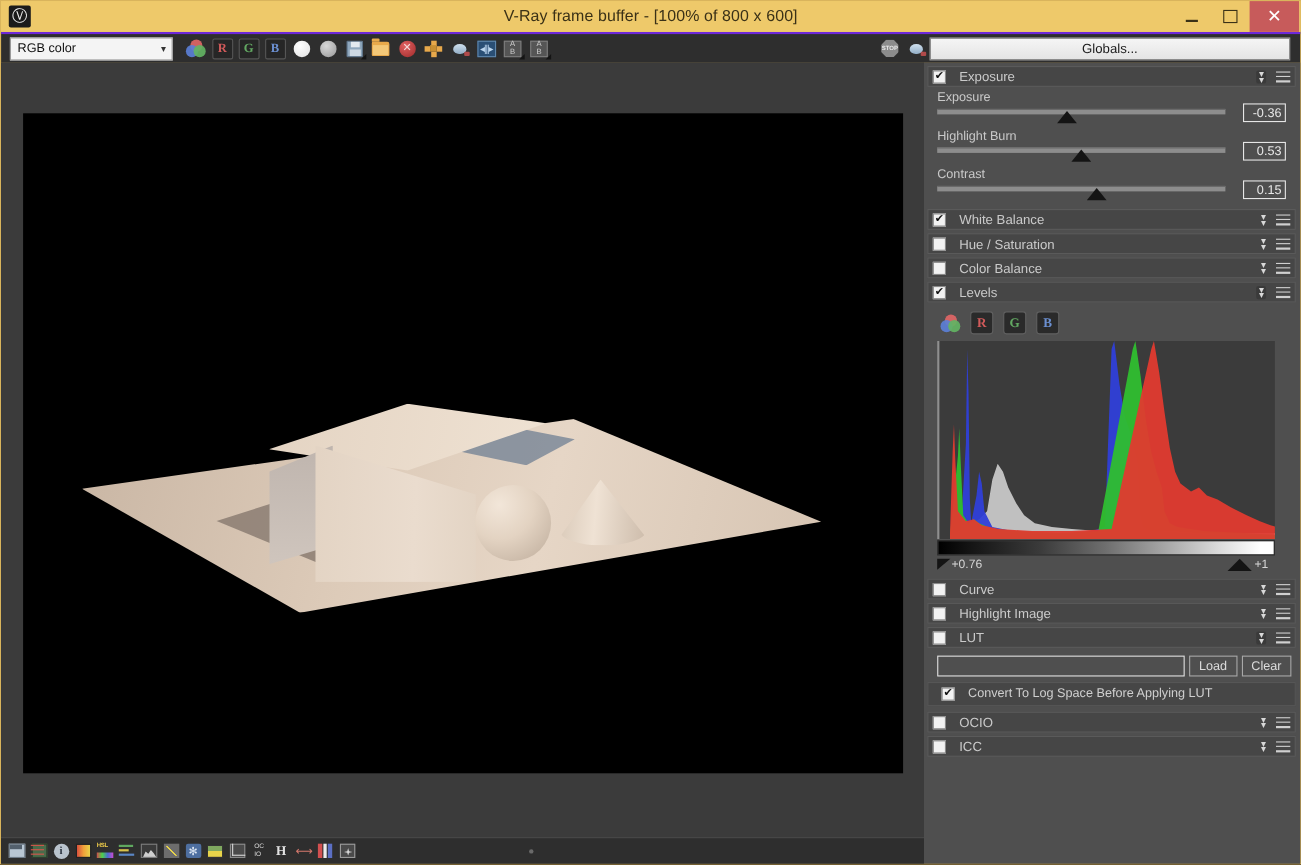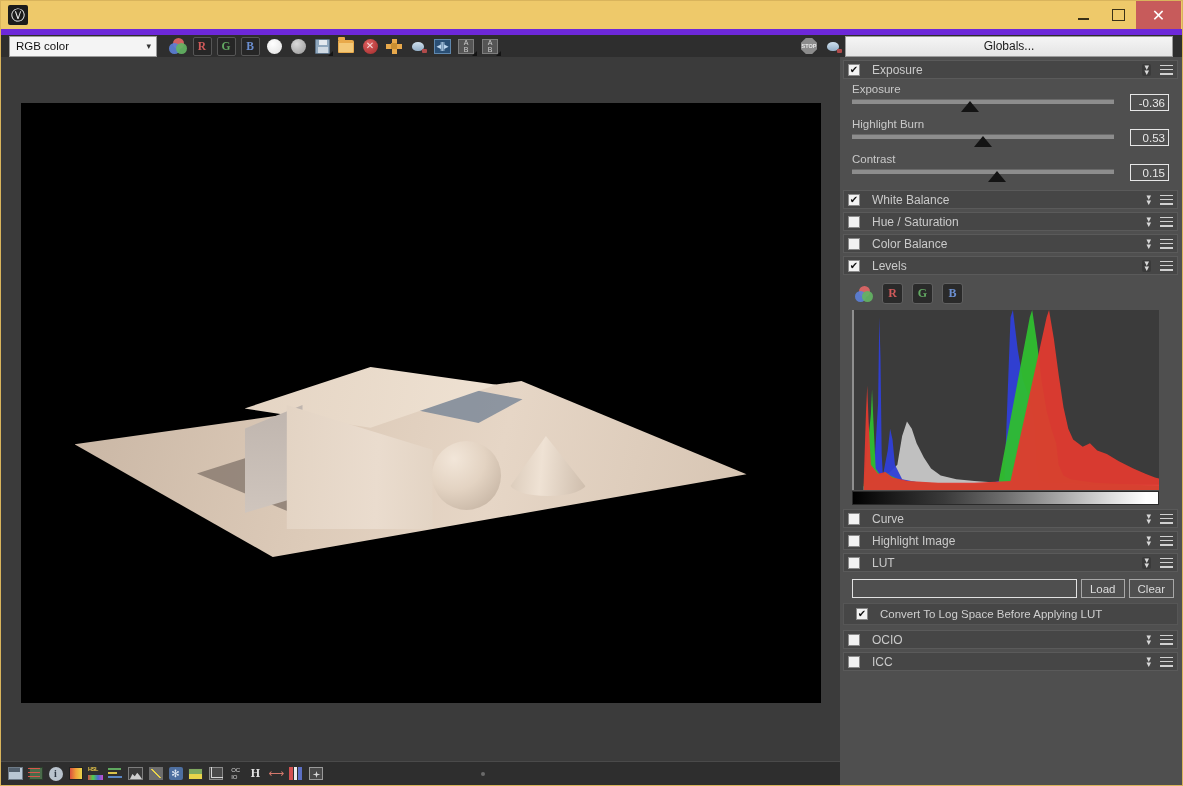--- a/index.html
+++ b/index.html
@@ -76,21 +76,21 @@
   }
 
   
   .toolbar {
     height: 28px;
     flex: 0 0 28px;
     background: #2e2e2e;
     display: flex; align-items: center;
     gap: 0px;
     padding: 0 4px;
-    border-top: 6px solid #6d28d9;
+    border-top: 2px solid #6d28d9;
   }
   .combo {
     width: 148px; height: 21px;
     background: #f4f4f4;
     border: 1px solid #9a9a9a;
     font-size: 11.5px;
     color: #111;
     display: flex; align-items: center;
     padding-left: 6px;
     position: relative;
@@ -516,20 +516,21 @@
   }
   .conv-label { font-size: 11.5px; color: #cfcfcf; margin-left: 12px; }
 </style>
 </head>
 <body>
 
 <div class="window">
 
   <div class="titlebar">
     <div class="app-logo">Ⓥ</div>
+    <div class="title-text">V-Ray frame buffer - [100% of 800 x 600]</div>
     <div class="win-controls">
       <div class="win-btn min"></div>
       <div class="win-btn max"></div>
       <div class="win-btn close">✕</div>
     </div>
   </div>
 
   <div class="toolbar">
     <div class="combo">
       <span>RGB color</span>
@@ -800,20 +801,30 @@
             <svg width="307" height="180" viewBox="0 0 255 100" preserveAspectRatio="none">
               <g id="hist-series">
                   <path d="M 8.00 100 L 8.00 98.00 L 20.00 94.00 L 30.00 90.00 L 36.00 86.00 L 40.00 70.00 L 44.00 62.00 L 48.00 66.00 L 52.00 74.00 L 58.00 82.00 L 64.00 88.00 L 72.00 92.00 L 85.00 94.00 L 100.00 95.00 L 120.00 96.00 L 140.00 96.00 L 160.00 96.00 L 180.00 96.00 L 200.00 97.00 L 230.00 97.00 L 255.00 97.00 L 255.00 100 Z" fill="#d8d8d8" fill-opacity="0.85"></path>
                   <path d="M 8.00 100 L 8.00 98.00 L 12.00 96.00 L 16.00 97.00 L 20.00 52.00 L 21.00 4.00 L 22.00 26.00 L 23.00 80.00 L 24.00 92.00 L 28.00 78.00 L 30.00 66.00 L 32.00 72.00 L 34.00 86.00 L 40.00 94.00 L 55.00 96.00 L 70.00 97.00 L 85.00 97.00 L 100.00 97.00 L 115.00 96.00 L 125.00 94.00 L 130.00 4.00 L 132.00 0.00 L 136.00 22.00 L 140.00 38.00 L 144.00 46.00 L 148.00 56.00 L 150.00 62.00 L 152.00 88.00 L 154.00 94.00 L 160.00 96.00 L 180.00 97.00 L 200.00 98.00 L 230.00 98.00 L 255.00 98.00 L 255.00 100 Z" fill="#2f3fd8" fill-opacity="0.95"></path>
                   <path d="M 8.00 100 L 8.00 98.00 L 14.00 58.00 L 15.00 44.00 L 16.00 60.00 L 18.00 88.00 L 22.00 92.00 L 26.00 90.00 L 30.00 92.00 L 40.00 95.00 L 60.00 96.00 L 90.00 97.00 L 120.00 96.00 L 146.00 4.00 L 148.00 0.00 L 152.00 18.00 L 156.00 40.00 L 160.00 56.00 L 164.00 66.00 L 168.00 74.00 L 170.00 86.00 L 174.00 92.00 L 180.00 94.00 L 200.00 96.00 L 230.00 97.00 L 255.00 98.00 L 255.00 100 Z" fill="#2fbe2f" fill-opacity="0.95"></path>
                   <path d="M 8.00 100 L 8.00 97.00 L 10.00 56.00 L 11.00 42.00 L 12.00 60.00 L 14.00 86.00 L 20.00 91.00 L 26.00 90.00 L 32.00 93.00 L 45.00 95.00 L 70.00 96.00 L 100.00 96.00 L 130.00 95.00 L 160.00 4.00 L 162.00 0.00 L 166.00 16.00 L 170.00 36.00 L 174.00 54.00 L 178.00 66.00 L 182.00 72.00 L 190.00 76.00 L 196.00 74.00 L 202.00 78.00 L 210.00 80.00 L 220.00 84.00 L 232.00 88.00 L 242.00 91.00 L 250.00 93.00 L 255.00 94.00 L 255.00 100 Z" fill="#e03a2f" fill-opacity="0.95"></path>
                 </g>
             </svg>
           </div>
           <div class="gradbar"></div>
+          <div class="markers">
+            <div class="mk-left">
+              <div class="tri-left"></div>
+              <div class="mk-val">+0.76</div>
+            </div>
+            <div class="mk-right">
+              <div class="tri-up"></div>
+              <div class="mk-val">+1</div>
+            </div>
+          </div>
         </div>
       </div>
 
       <div class="sect-head">
         <div class="chk"></div>
         <div class="sect-title">Curve</div>
         <div class="sect-icons">
           <div class="chev">
               <b>▾</b>
               <b>▾</b>

